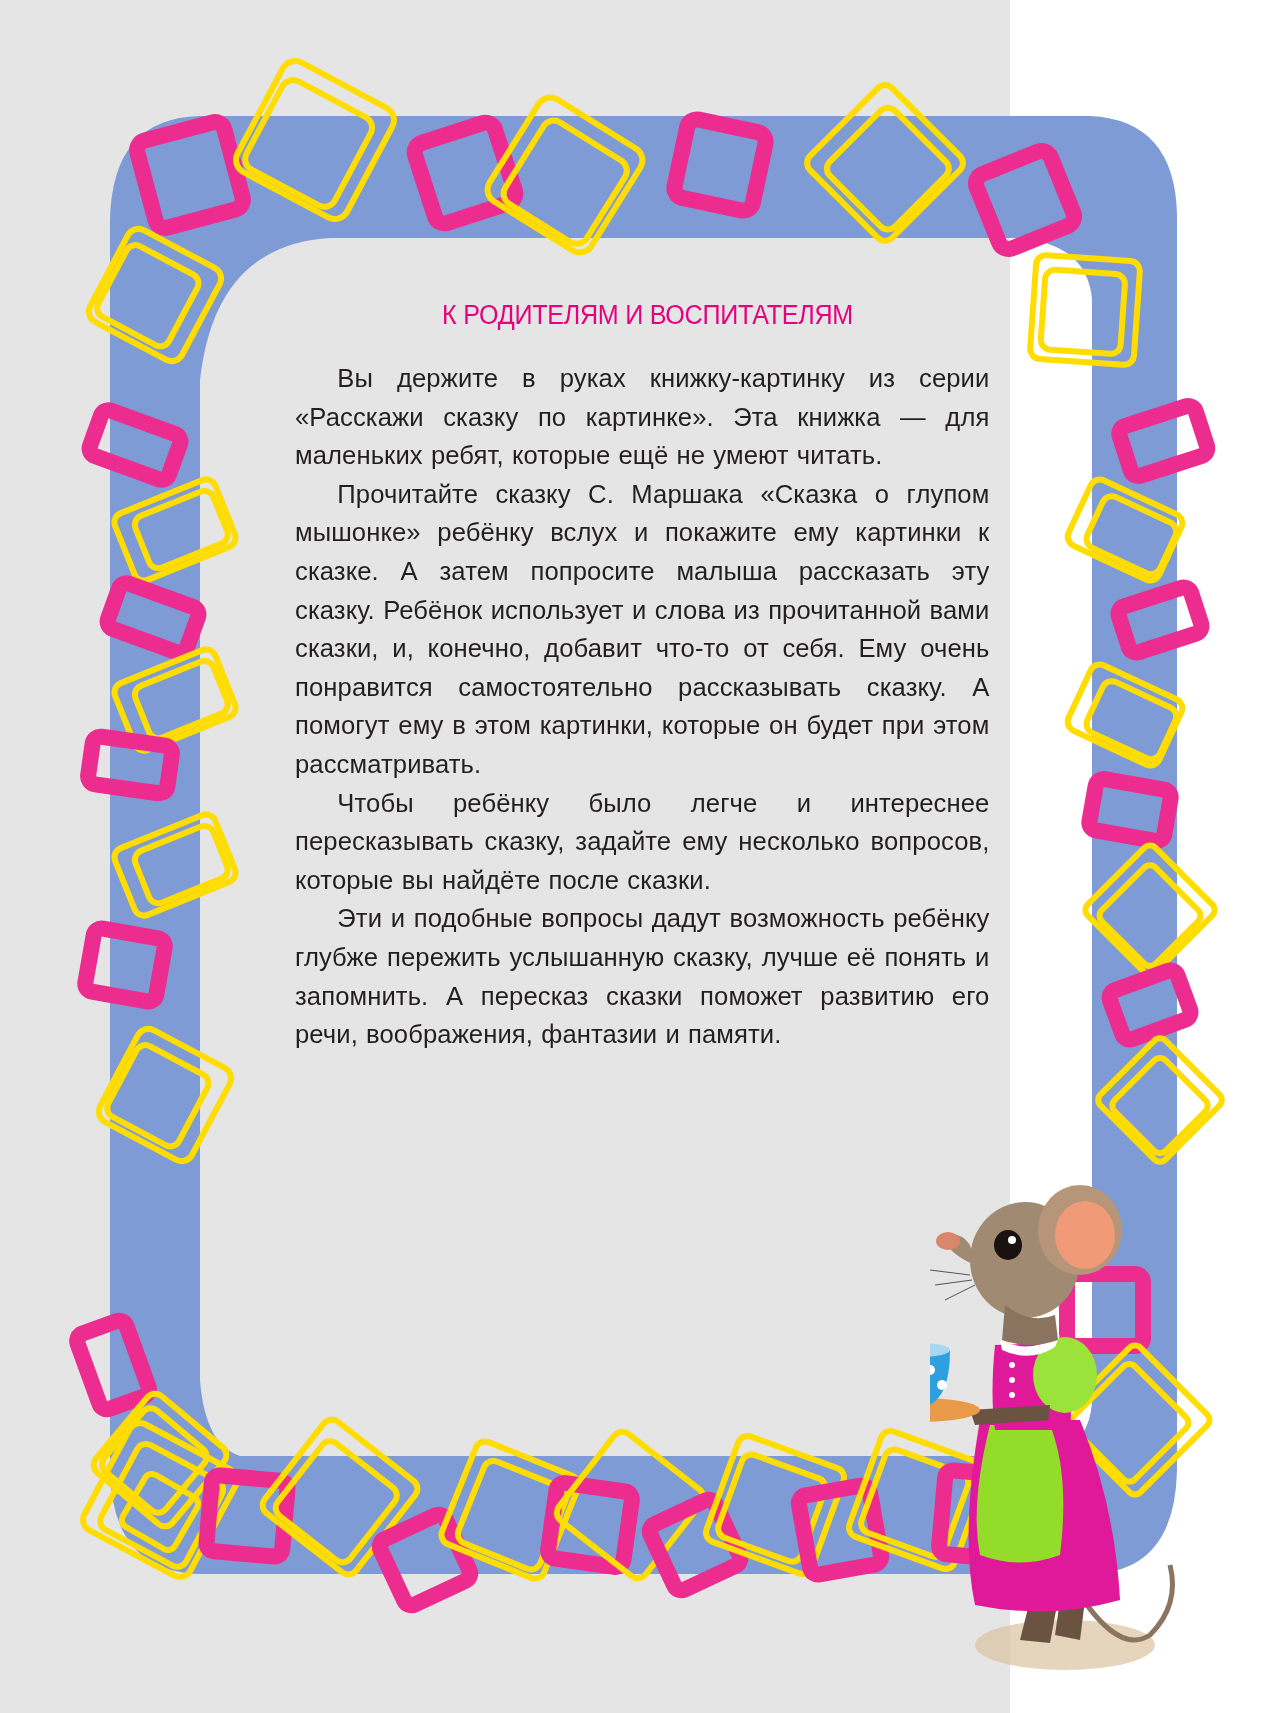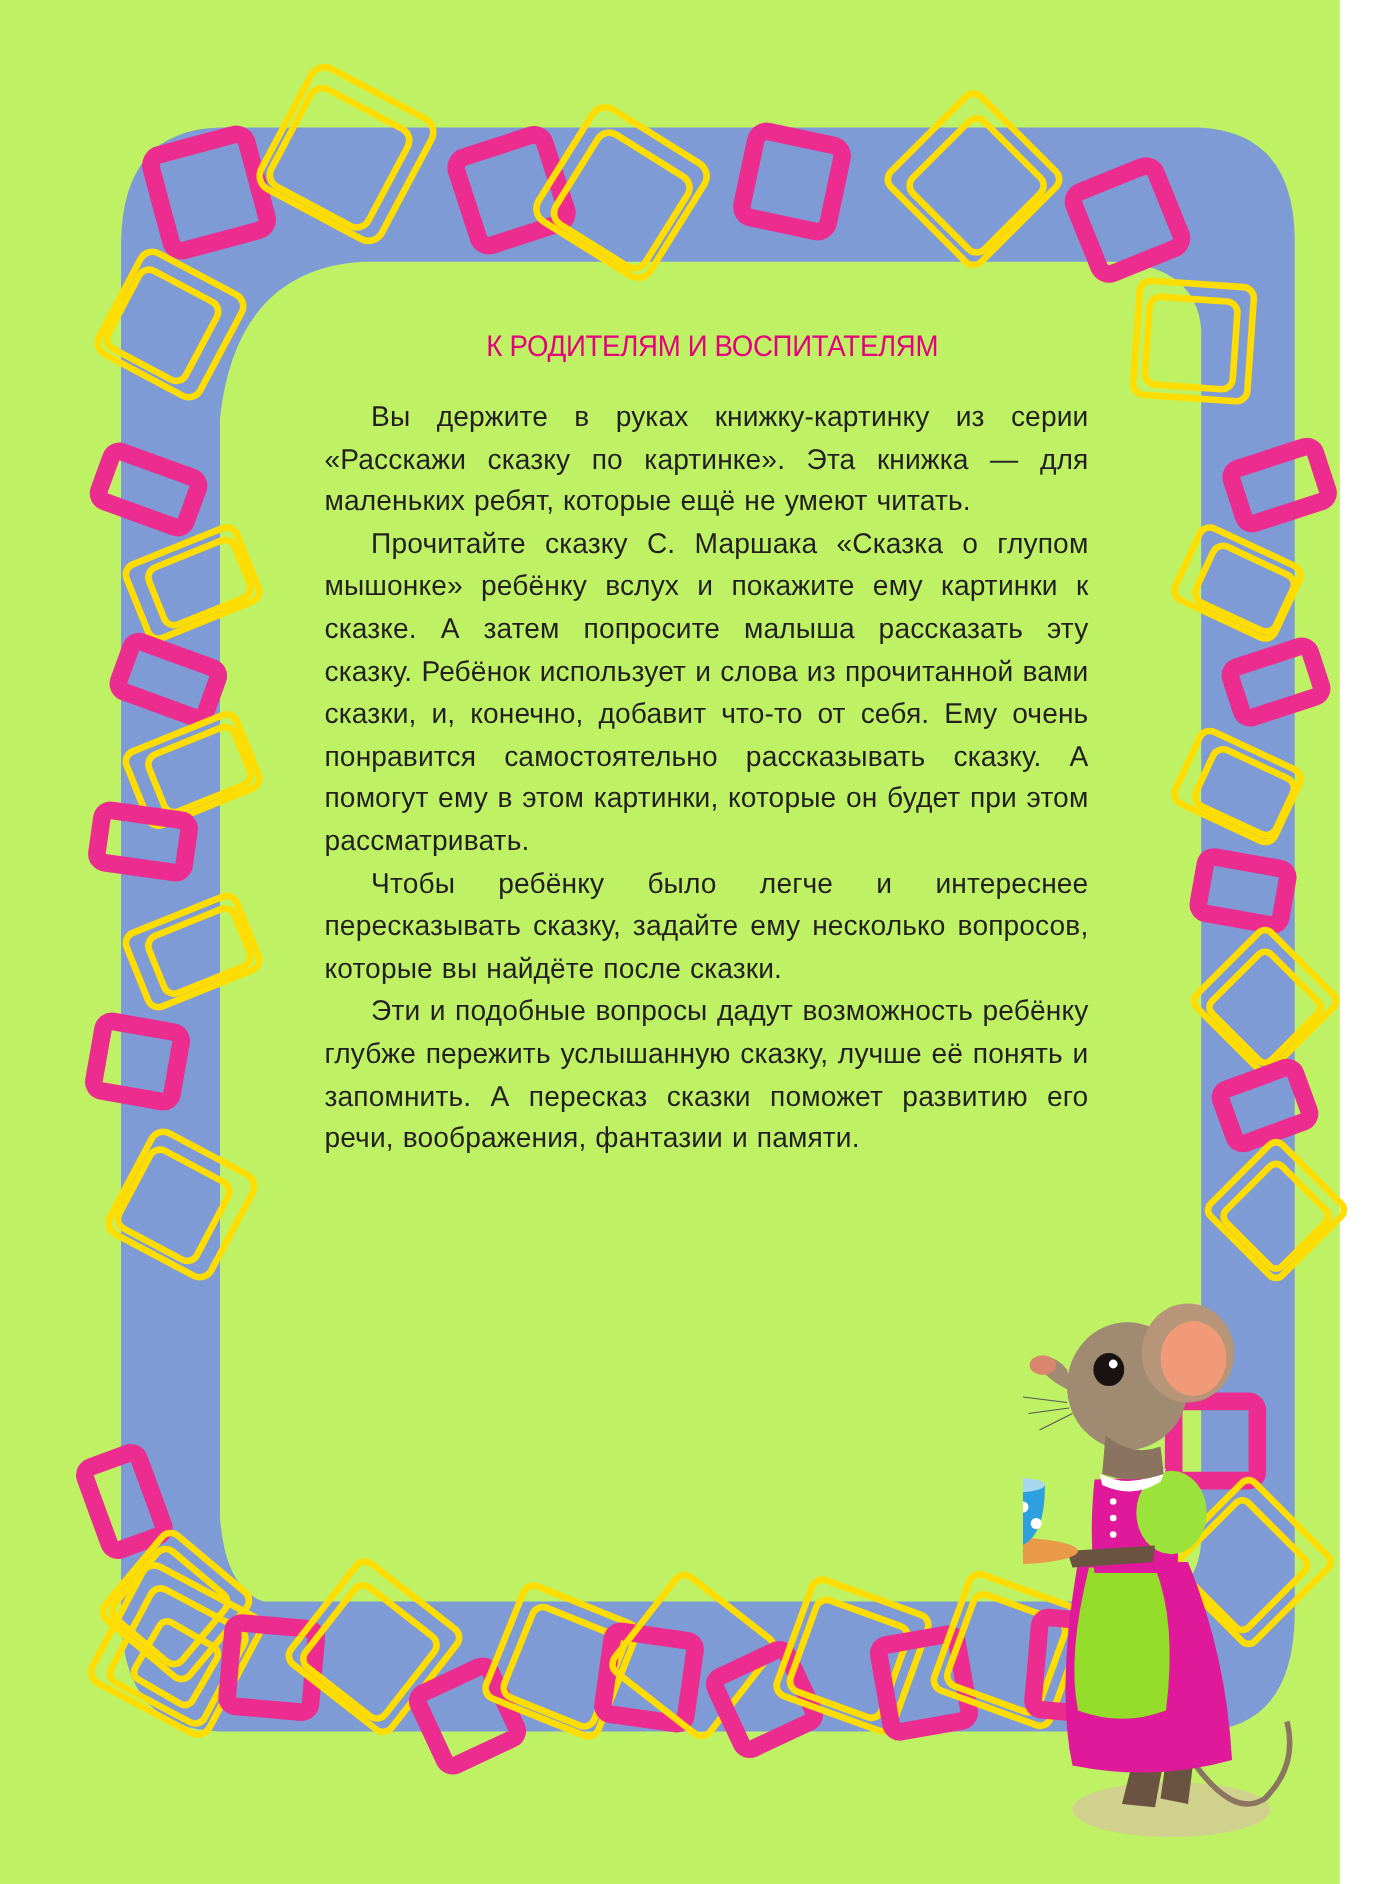--- a/index.html
+++ b/index.html
@@ -1,17 +1,17 @@
 <!DOCTYPE html>
 <html><head>
   <meta charset="utf-8">
   <style>
     html, body { margin: 0; padding: 0; background: #ffffff; }
     body { width: 1270px; height: 1713px; position: relative; overflow: hidden; }
-    .page { position: absolute; left: 0; top: 0; width: 1218px; height: 1713px; background: #bef264; }
+    .page { position: absolute; left: 0; top: 0; width: 1010px; height: 1713px; background: #e5e5e5; }
     svg.frame { position: absolute; left: 0; top: 0; }
     .content {
       position: absolute; left: 295px; top: 300px; width: 705px;
       font-family: "Liberation Sans", sans-serif;
       color: #231f20;
     }
     .title {
       text-align: center; color: #e5007e; font-size: 27px;
       letter-spacing: -0.3px; margin: 0 0 28px 0; font-weight: normal;
       transform: scaleX(0.93); transform-origin: center;

